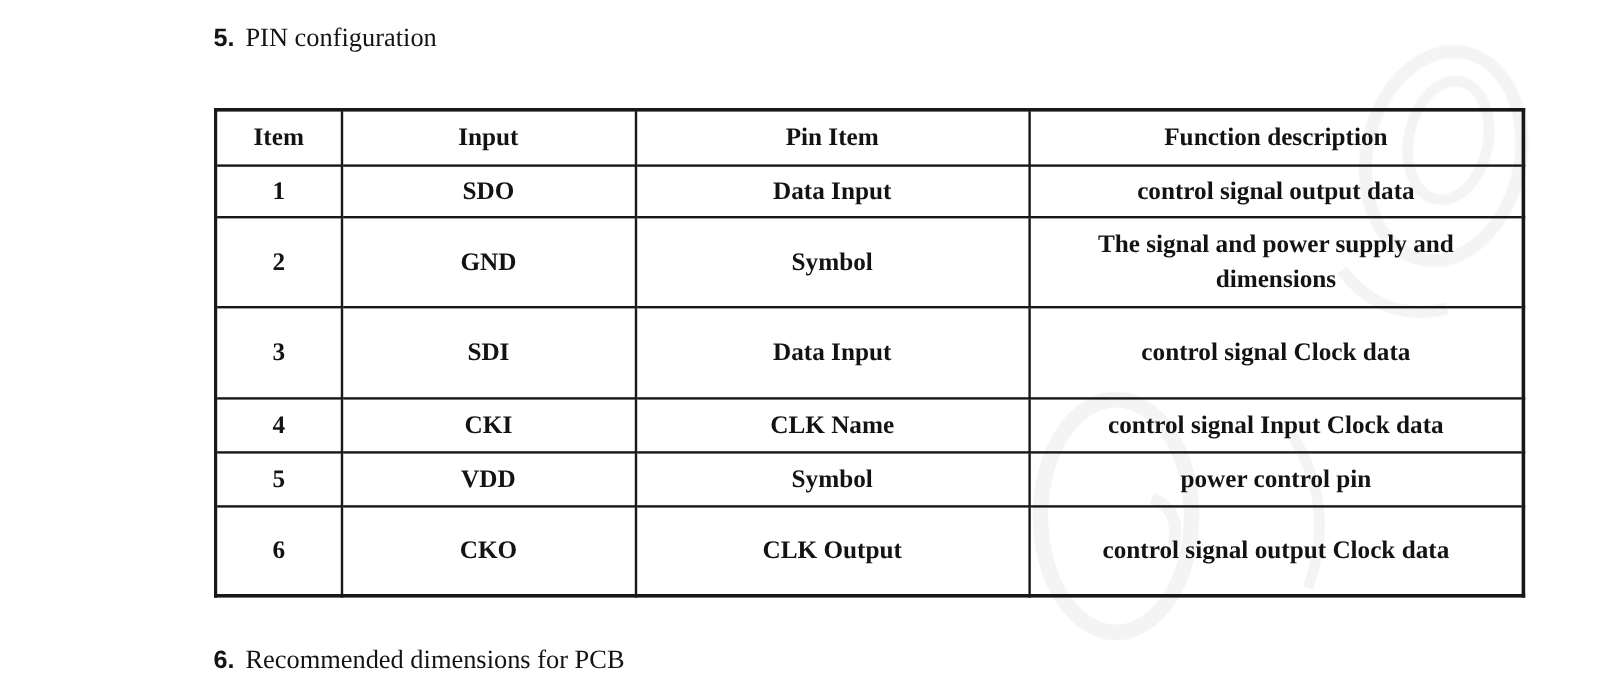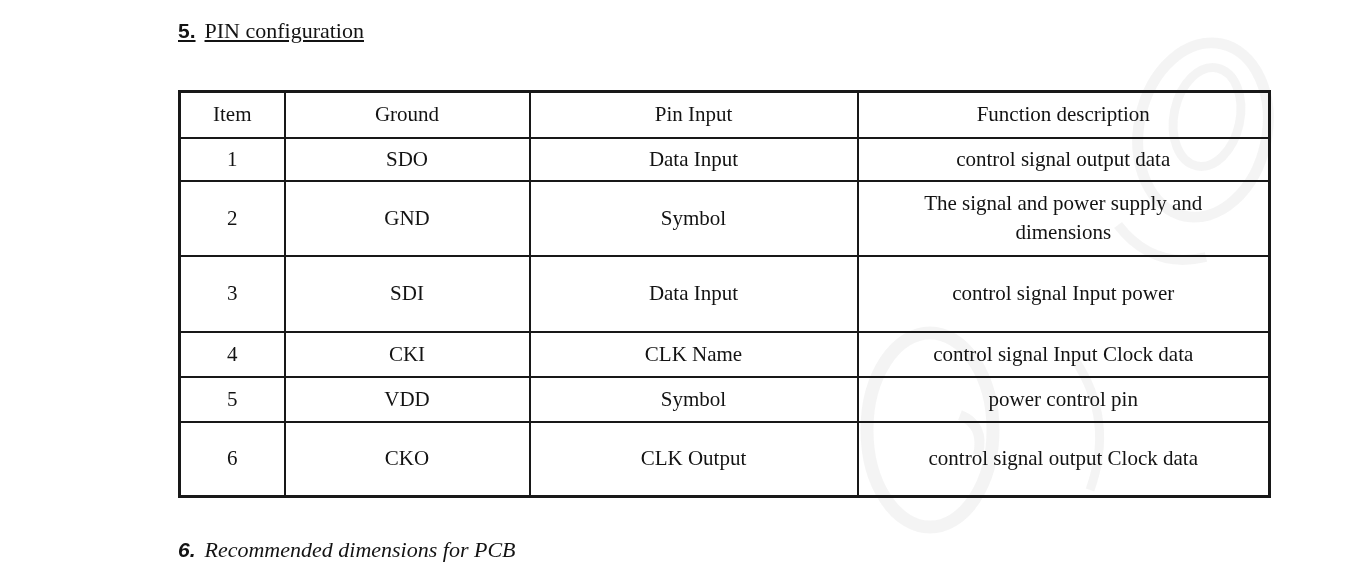--- a/index.html
+++ b/index.html
@@ -16,39 +16,39 @@
   .watermark {
     position: absolute; left: 0; top: 0; z-index: 0;
     pointer-events: none;
   }
 
   
   .heading {
     position: absolute; left: 178px; z-index: 2;
     font-size: 22px; line-height: 28px; white-space: nowrap;
   }
-  .heading--top { top: 17px; text-decoration: underline; }
-  .heading--bottom { top: 536px; font-style: italic; }
+  .heading--top { top: 17px; }
+  .heading--bottom { top: 536px; }
   .heading .num {
     font-family: "Liberation Sans", sans-serif;
     font-weight: bold; font-size: 21px;
     margin-right: 9px;
   }
 
   
   .pin-table {
     position: absolute; left: 178px; top: 90px; z-index: 1;
     border-collapse: collapse; table-layout: fixed;
     width: 1092px;
     background: transparent;
   }
   .pin-table th, .pin-table td {
     border: 2px solid #181818;
     text-align: center; vertical-align: middle;
-    font-weight: normal; font-size: 21px;
+    font-weight: bold; font-size: 21px;
     padding: 0 6px;
     overflow: hidden;
   }
   .pin-table { border: 3px solid #181818; }
   .col-item   { width: 105px; }
   .col-symbol { width: 245px; }
   .col-pin    { width: 328px; }
   .col-func   { width: 412px; }
 
   .row-header { height: 46px; }
@@ -80,41 +80,41 @@
 <table class="pin-table">
   <colgroup>
     <col class="col-item">
       <col class="col-symbol">
       <col class="col-pin">
       <col class="col-func">
   </colgroup>
   <tbody>
       <tr class="row-header">
     <th>Item</th>
-    <th>Ground</th>
-    <th>Pin Input</th>
+    <th>Input</th>
+    <th>Pin Item</th>
     <th>Function description</th>
   </tr>
   <tr class="row-h45">
     <td>1</td>
     <td>SDO</td>
     <td>Data Input</td>
     <td>control signal output data</td>
   </tr>
   <tr class="row-h77">
     <td>2</td>
     <td>GND</td>
     <td>Symbol</td>
     <td><span class="wrap-narrow">The signal and power supply and dimensions</span></td>
   </tr>
   <tr class="row-h78">
     <td>3</td>
     <td>SDI</td>
     <td>Data Input</td>
-    <td>control signal Input power</td>
+    <td>control signal Clock data</td>
   </tr>
   <tr class="row-h47">
     <td>4</td>
     <td>CKI</td>
     <td>CLK Name</td>
     <td>control signal Input Clock data</td>
   </tr>
   <tr class="row-h47">
     <td>5</td>
     <td>VDD</td>

